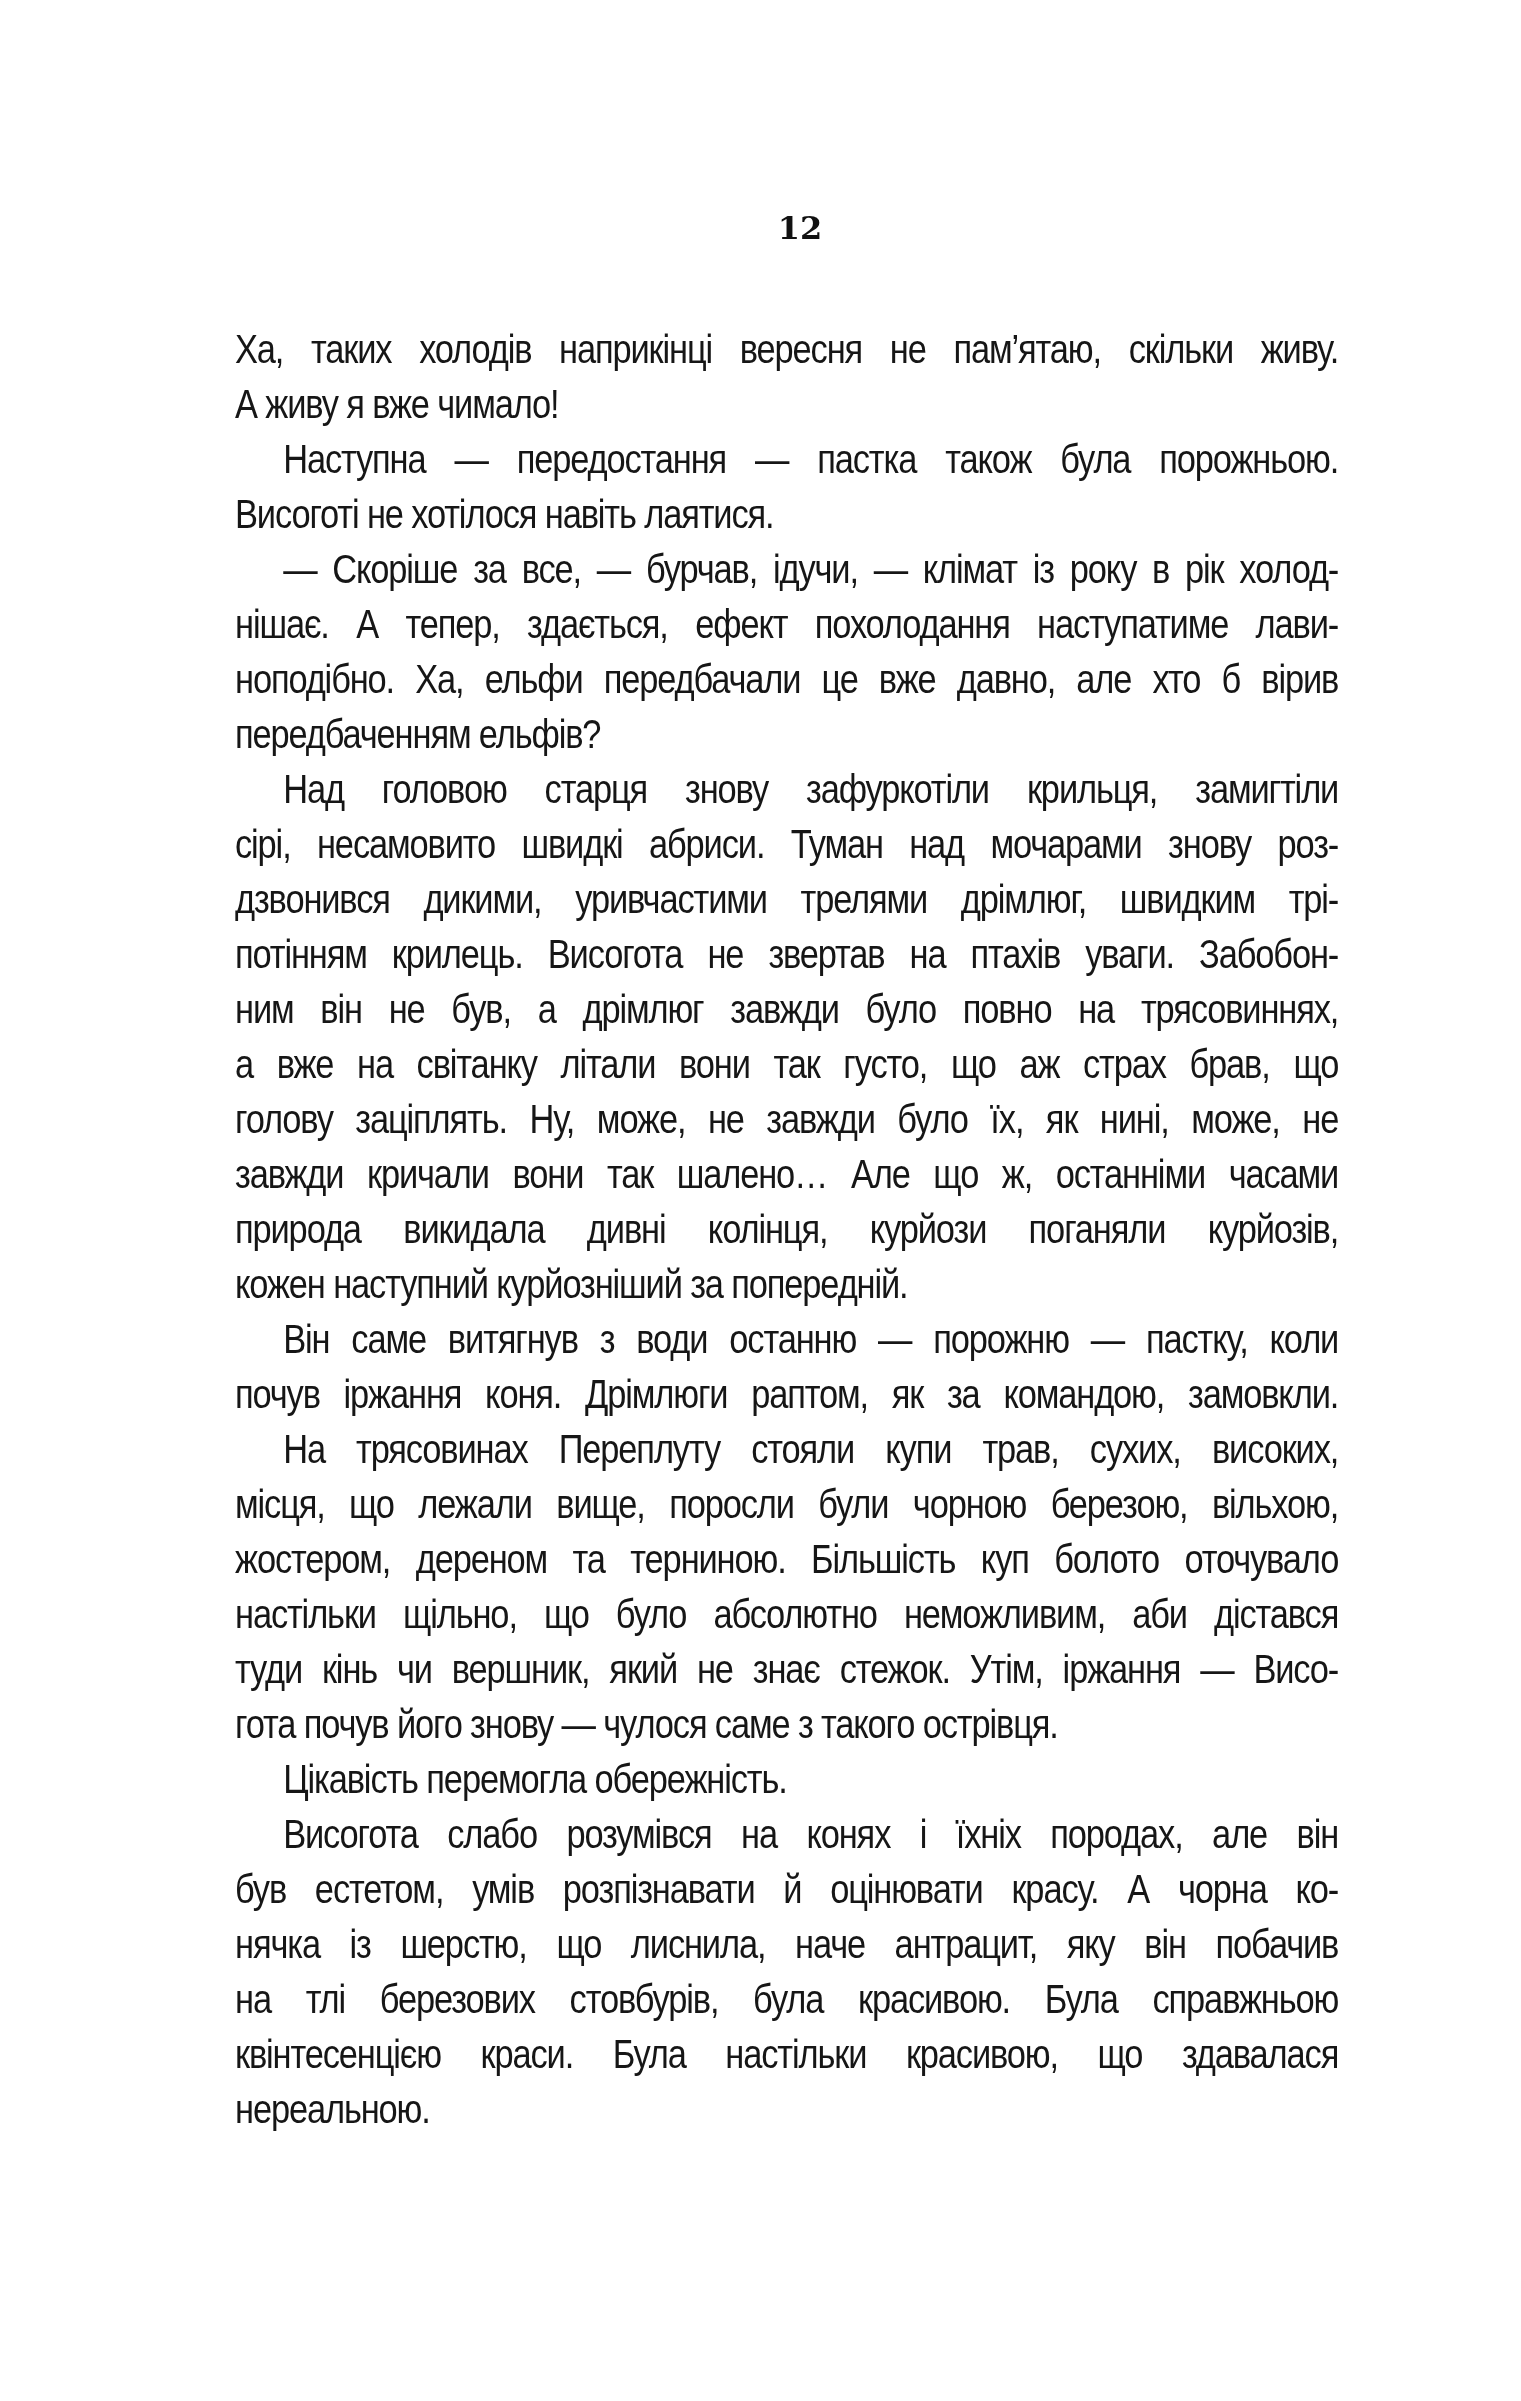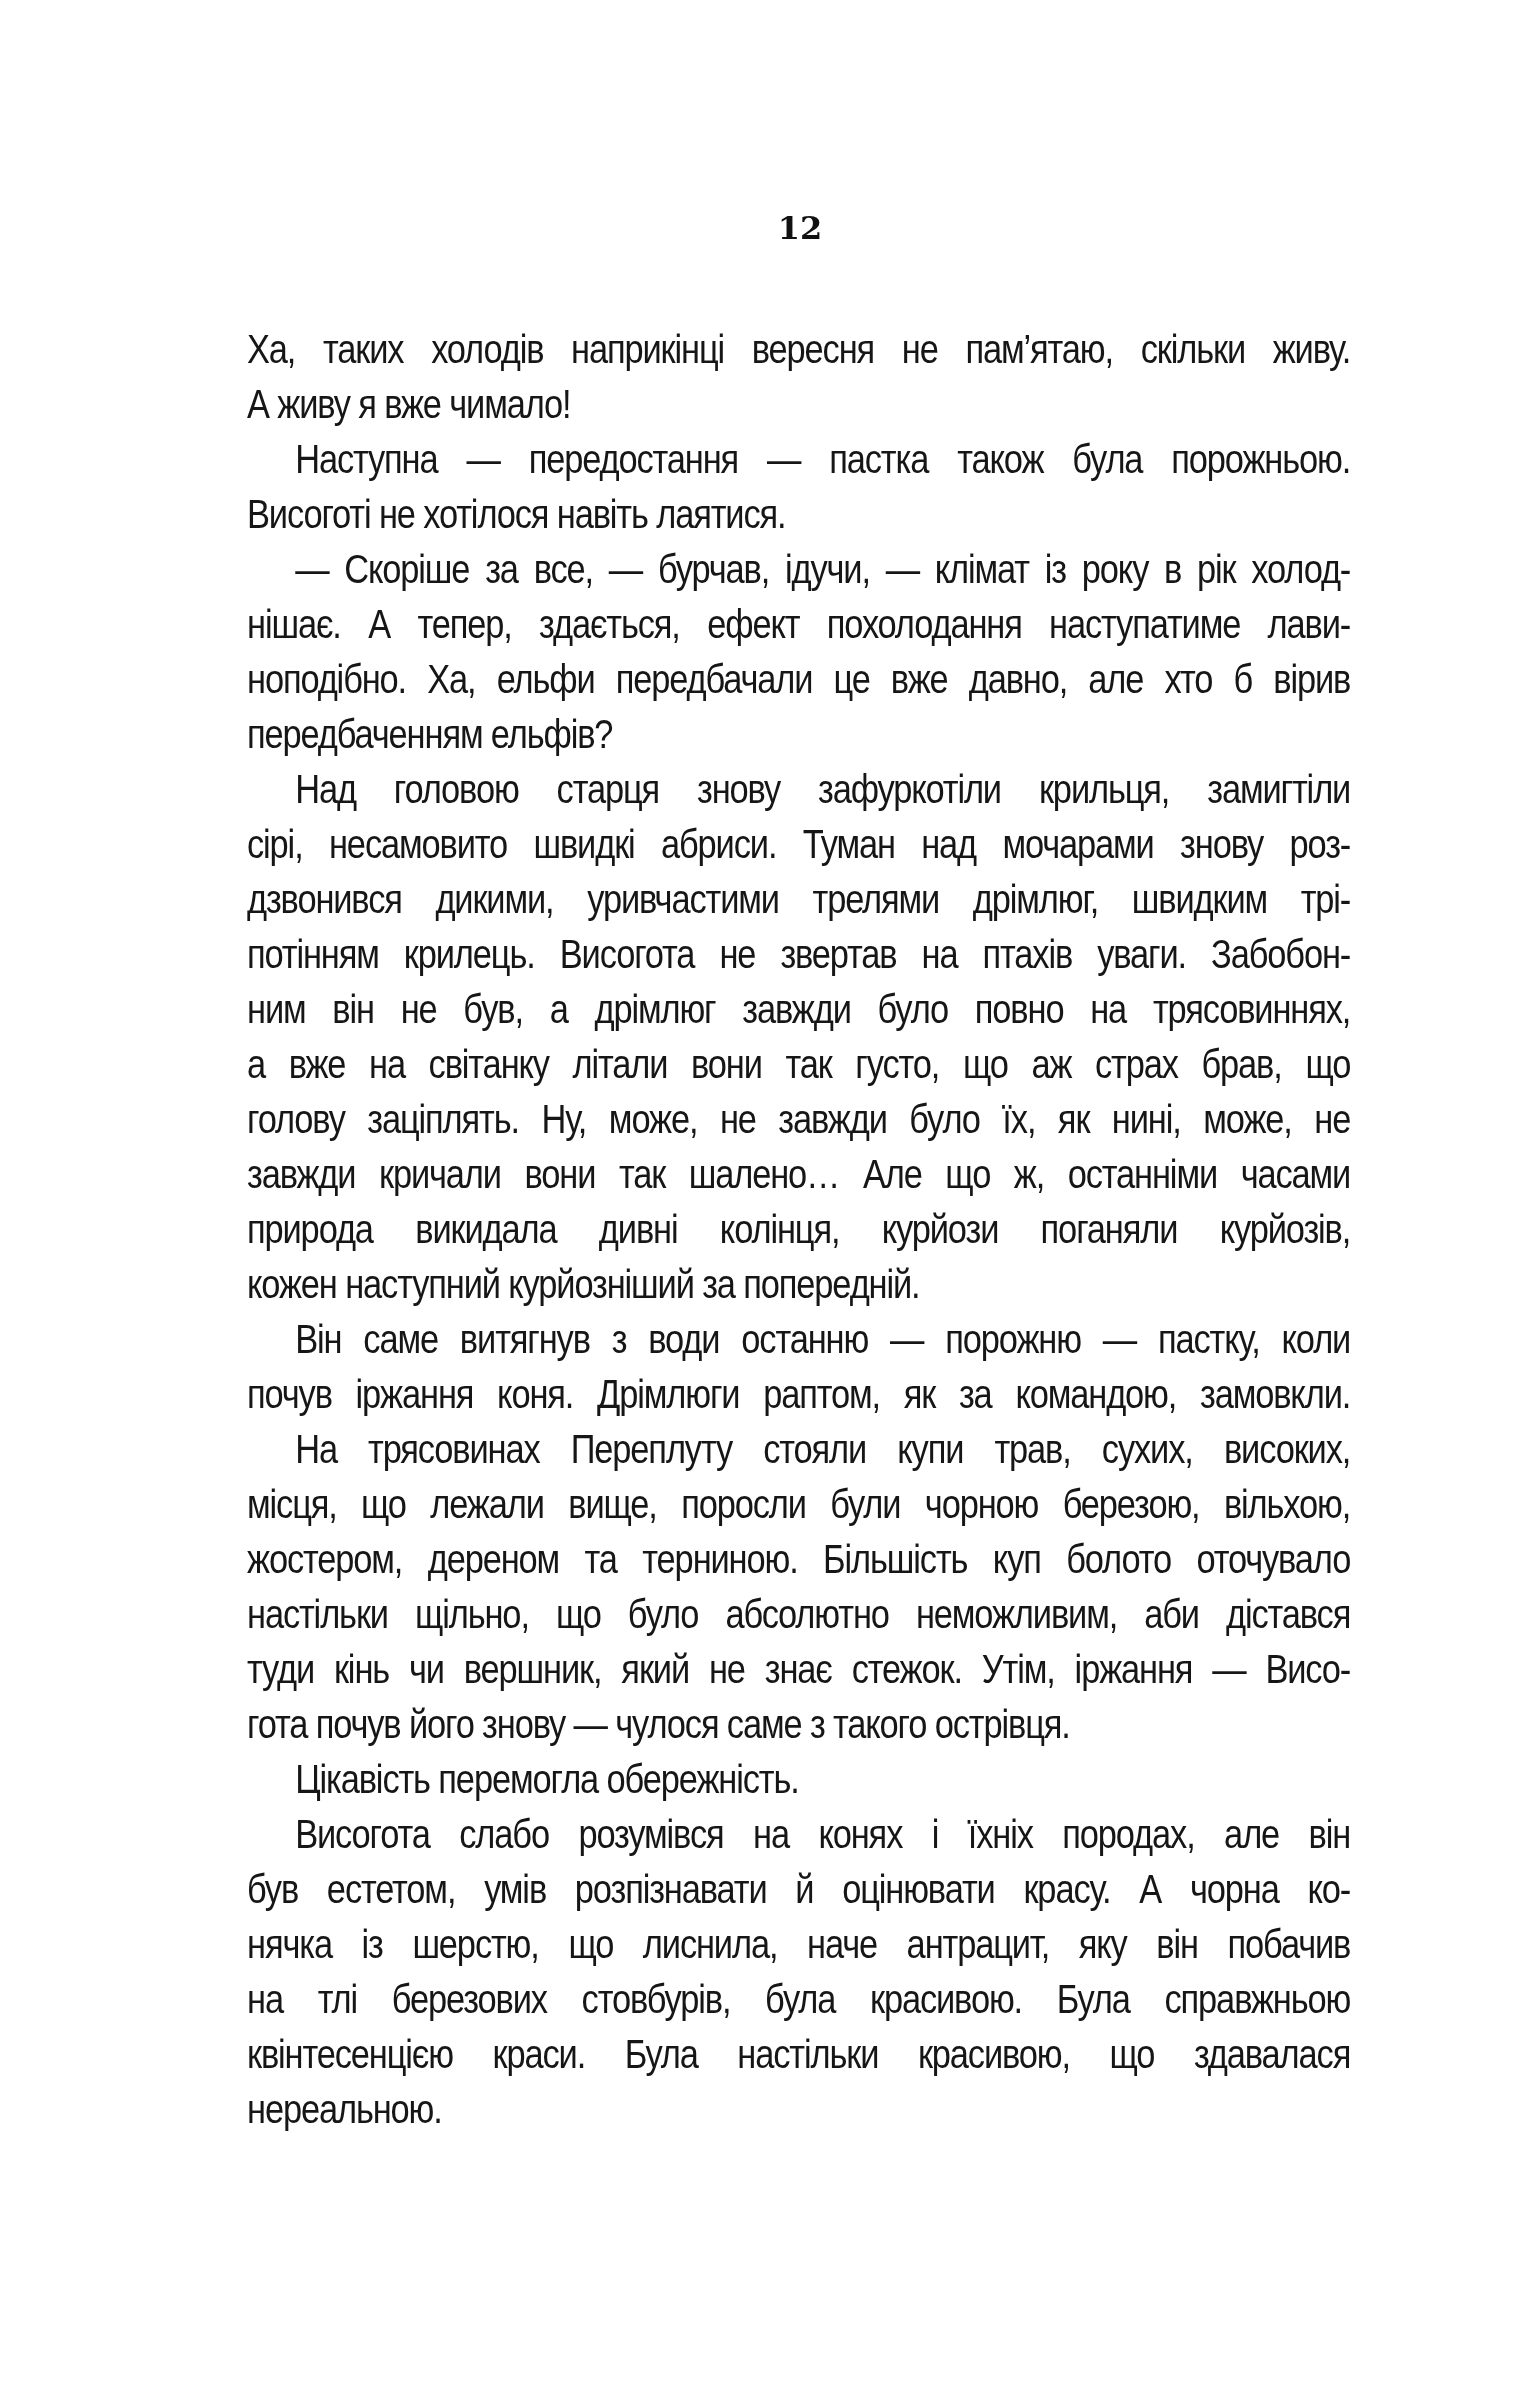--- a/index.html
+++ b/index.html
@@ -30,21 +30,21 @@
       font-family: "DejaVu Serif", "Liberation Serif", serif;
       font-weight: bold;
       font-size: 32px;
       line-height: 40px;
       color: #111111;
       padding-left: 78px;
       box-sizing: border-box;
     }
     .text-block {
       position: absolute;
-      left: 247px;
+      left: 235px;
       top: 322px;
       width: 1103px;
     }
     .line {
       font-family: "Liberation Sans", sans-serif;
       font-size: 40px;
       line-height: 55px;
       height: 55px;
       white-space: nowrap;
       color: #161616;

